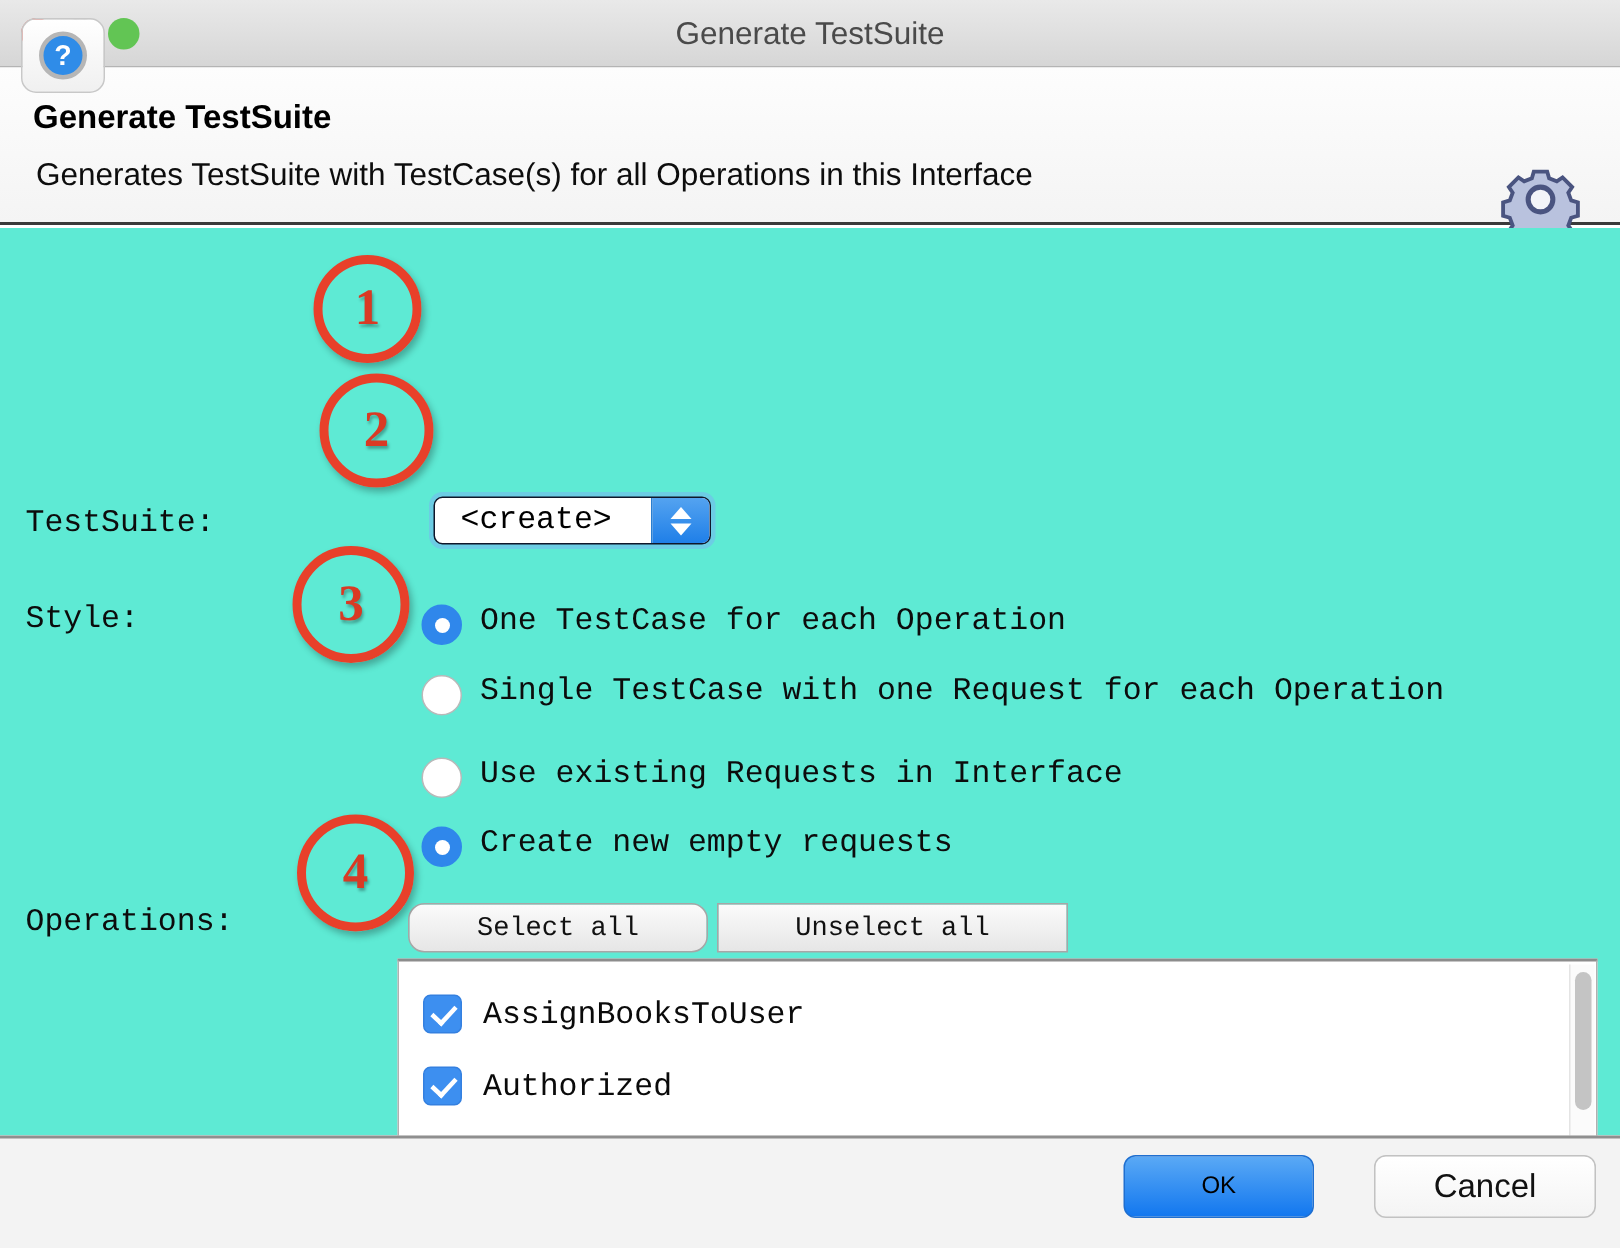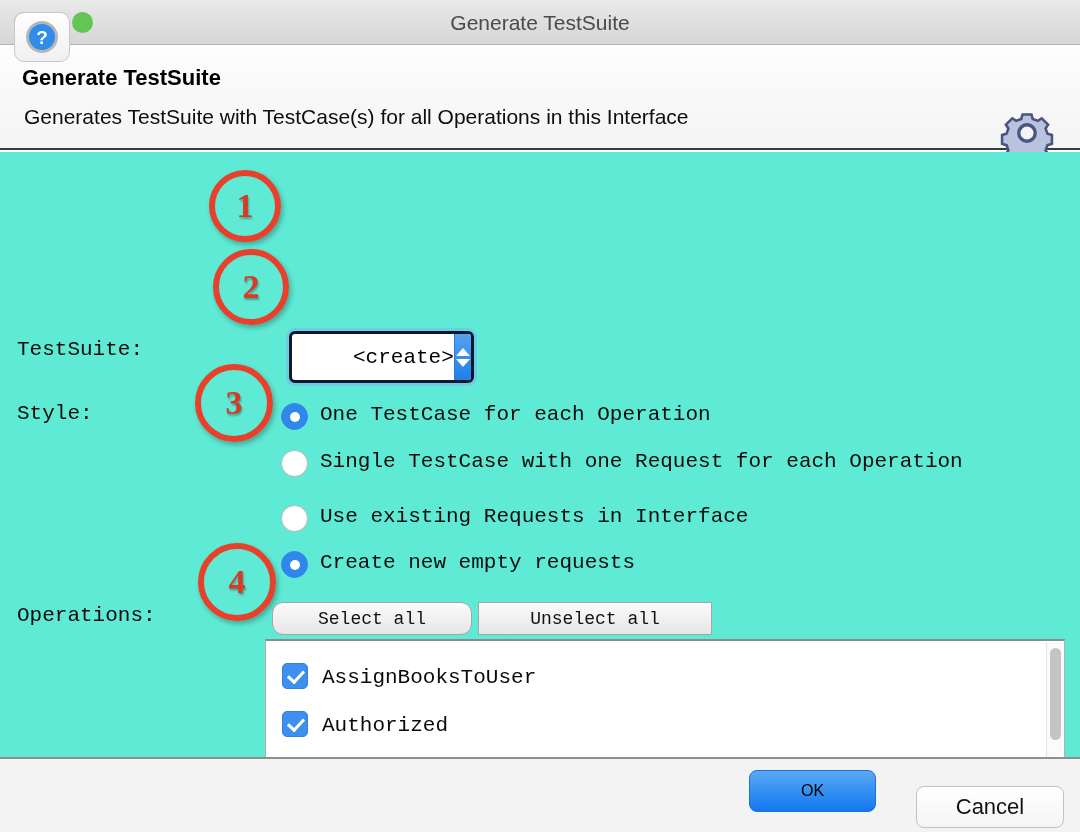--- a/index.html
+++ b/index.html
@@ -94,30 +94,29 @@
     position: absolute;
     font-size: 21px;
     color: #0c0c0c;
     white-space: nowrap;
   }
 
   
   .combo {
     position: absolute;
     left: 289px; top: 179px;
-    width: 185px; height: 52px;
+    width: 185px; height: 32px;
     border-radius: 6px;
     background: #ffffff;
     box-shadow: 0 0 0 3px rgba(120,180,240,0.55);
-    border: 3px solid #0f172a;
+    border: 1px solid #0f172a;
     box-sizing: border-box;
     display: flex;
     align-items: center;
     overflow: hidden;
-    padding-left: 44px;
   }
   .combo-value {
     flex: 1;
     padding-left: 17px;
     font-size: 21px;
     color: #000;
     white-space: nowrap;
   }
   .combo-stepper {
     width: 38px;
@@ -301,21 +300,20 @@
     width: 148px; height: 42px;
     border-radius: 8px;
     background: linear-gradient(180deg, #ffffff 0%, #f4f4f4 100%);
     border: 1px solid #c2c2c2;
     box-sizing: border-box;
     font-size: 22px;
     color: #111;
     display: flex;
     align-items: center;
     justify-content: center;
-    margin-top: 16px;
   }
 
   
   .anno {
     position: absolute;
     border-radius: 50%;
     border: 6px solid #e8402a;
     box-sizing: border-box;
     display: flex;
     align-items: center;

